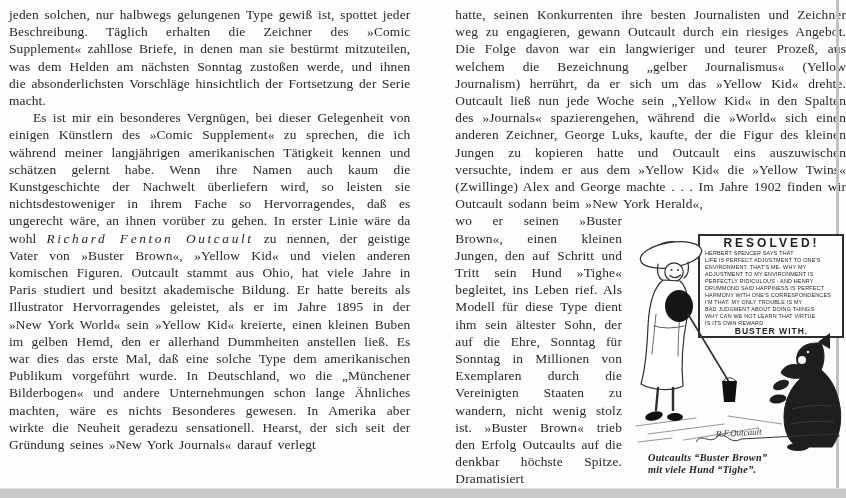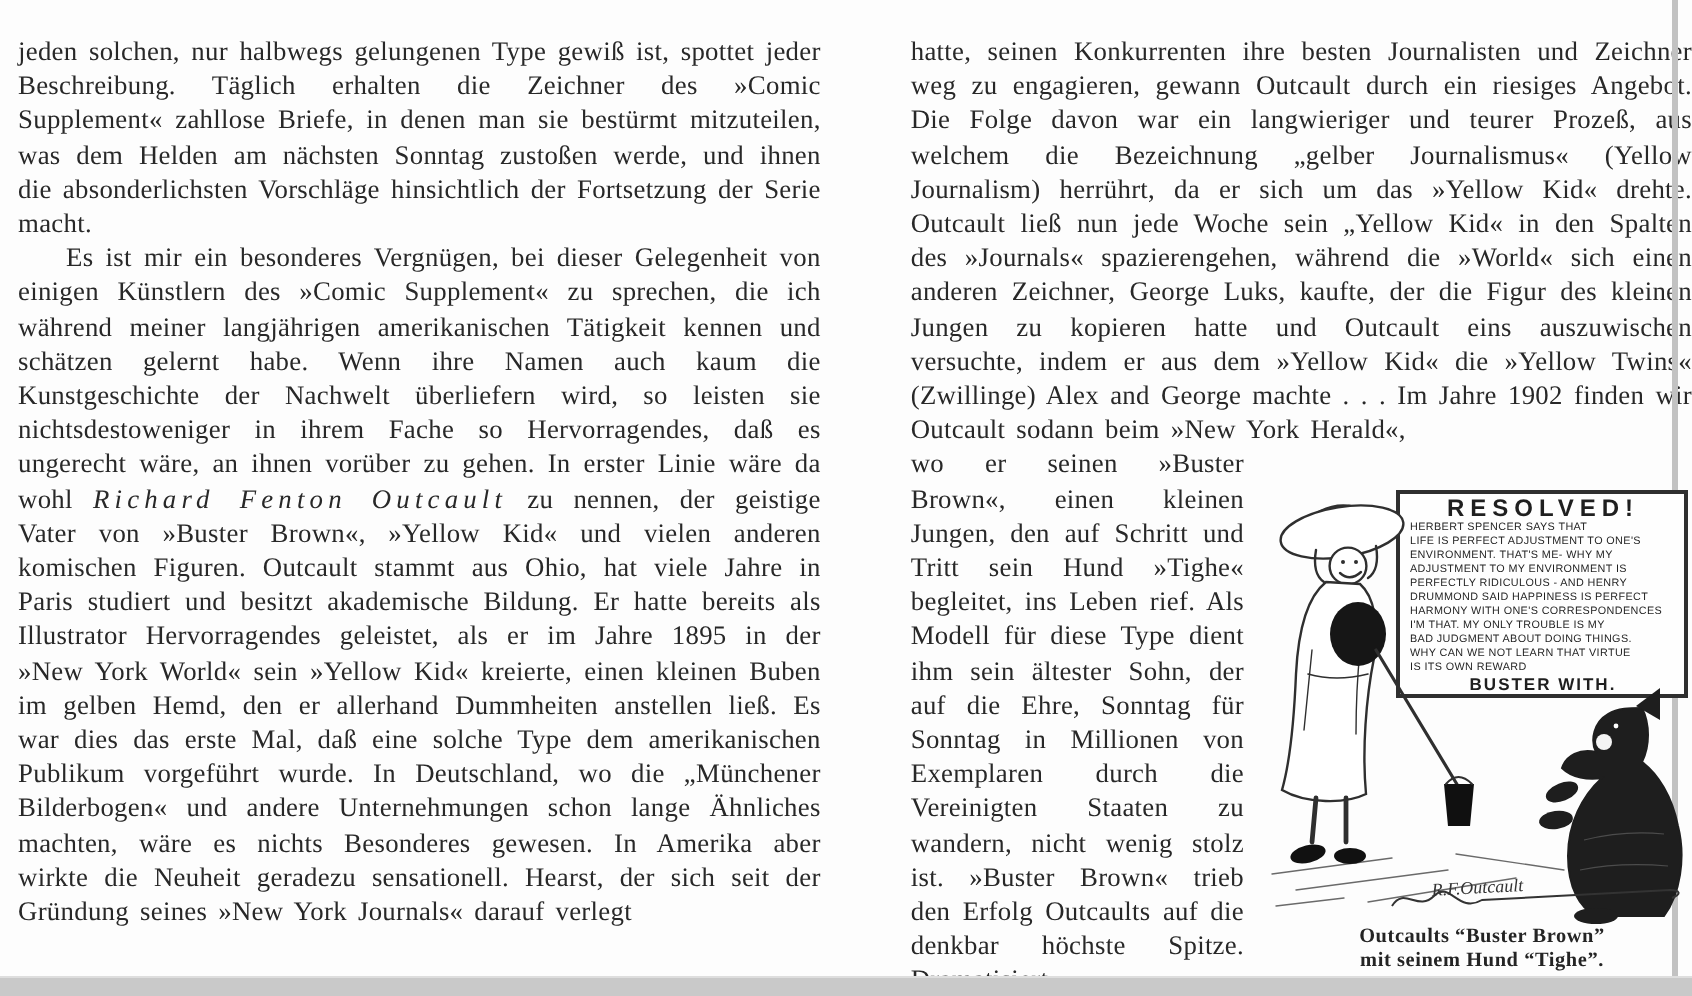--- a/index.html
+++ b/index.html
@@ -6,21 +6,21 @@
   body {
     width: 846px; height: 498px;
     position: relative;
     overflow: hidden;
     background: #fdfdfd;
     font-family: "Liberation Serif", "DejaVu Serif", serif;
     color: #282828;
   }
   .columns {
     display: flex;
-    padding: 17px 0 0 9px;
+    padding: 6px 0 0 9px;
     gap: 28px;
   }
   .col { text-align: justify; }
   .col-left  { width: 412px; margin-right: 17px; }
   .col-right { width: 401px; }
   .para {
     margin: 0;
     font-size: 13.4px;
     line-height: 17.2px;
     letter-spacing: 0.15px;
@@ -65,25 +65,26 @@
     text-align: center;
     font-size: 8.5px; line-height: 9px;
     font-weight: bold;
     letter-spacing: 1px;
     white-space: nowrap;
   }
   .drawing { position: absolute; left: 0; top: 0; z-index: 2; }
   .caption {
     position: absolute; left: 16px; top: 238px;
     width: 186px;
-    text-align: center;
+    text-align: left;
     font-size: 10.2px; line-height: 12px;
     font-weight: bold;
     letter-spacing: 0.3px;
     color: #242424;
+    font-style: italic;
   }
 
   
   .scan-edge-right {
     position: absolute; top: 0; right: 7px;
     width: 3px; height: 100%;
     background: #c2c2c2;
   }
   .scan-edge-bottom {
     position: absolute; left: 0; bottom: 0;
@@ -176,21 +177,21 @@
         </g>
 
         <g>
           <path d="M64 228 C 70 218 77 231 85 223 C 93 215 97 232 109 225 L 203 220 C 208 220 209 222 204 224" stroke="#333" stroke-width="1" fill="none"></path>
           <text x="84" y="221" font-size="9" font-style="italic" font-family="Liberation Serif, serif" fill="#333" transform="rotate(-3 120 222)">R.F.Outcault</text>
         </g>
       </svg>
 
       <div class="caption">
         <div>Outcaults “Buster Brown”</div>
-        <div>mit seinem Hund “Tighe”.</div>
+        <div>mit viele Hund “Tighe”.</div>
       </div>
     </div>
 
     <p class="para">wo er seinen »Buster Brown«, einen kleinen Jungen, den auf Schritt und Tritt sein Hund »Tighe« begleitet, ins Leben rief. Als Modell für diese Type dient ihm sein ältester Sohn, der auf die Ehre, Sonntag für Sonntag in Millionen von Exemplaren durch die Vereinigten Staaten zu wandern, nicht wenig stolz ist. »Buster Brown« trieb den Erfolg Outcaults auf die denkbar höchste Spitze. Dramatisiert</p>
   </div>
 </div>
 
 <div class="scan-edge-right"></div>
 <div class="scan-edge-bottom"></div>
 

